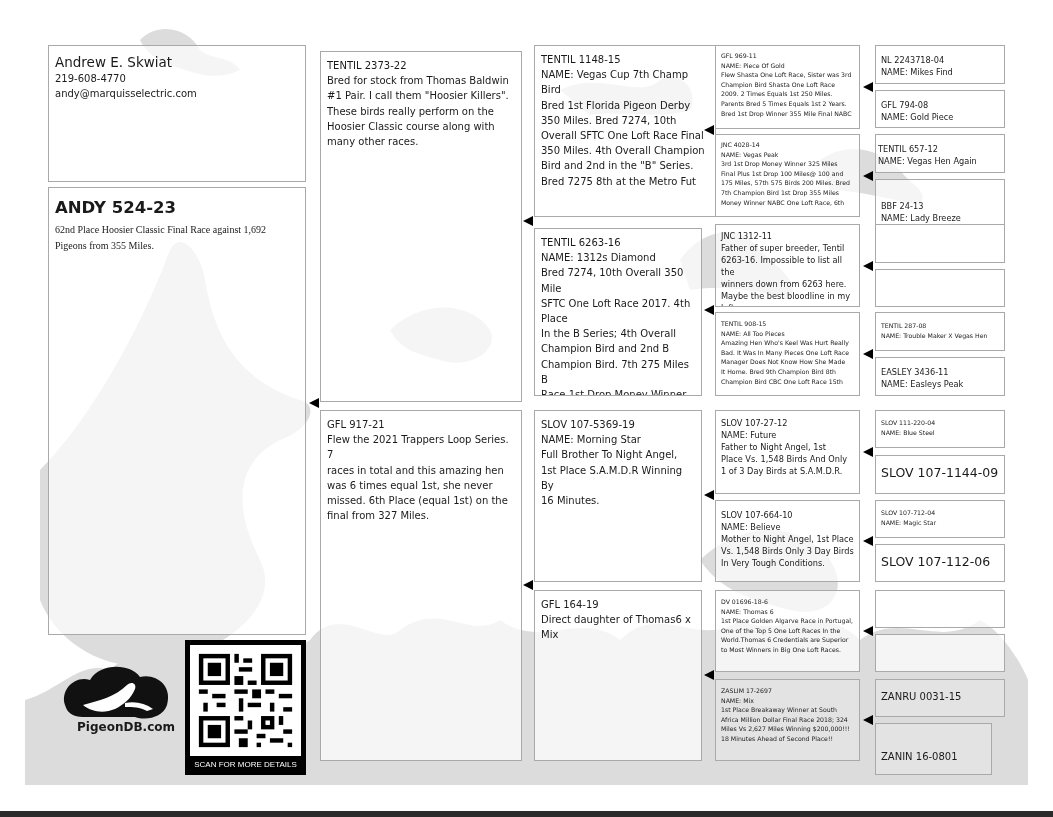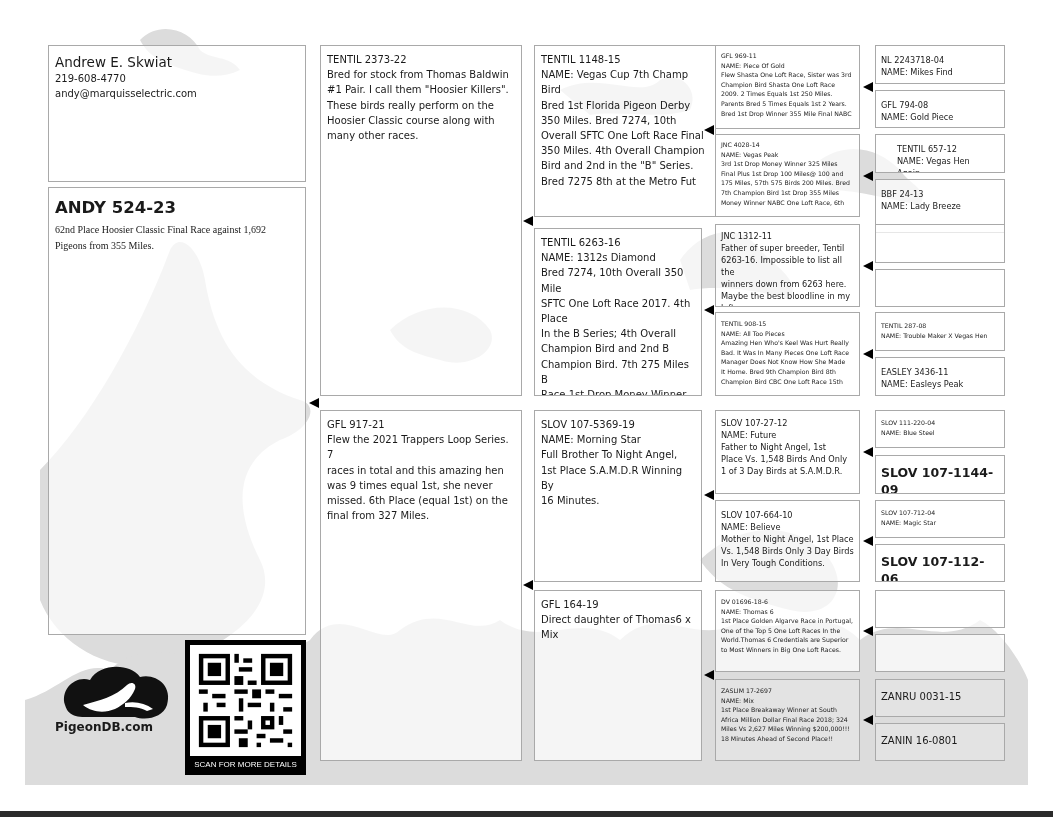--- a/index.html
+++ b/index.html
@@ -14,36 +14,36 @@
     border: 1px solid #a9a9a9;
     background: rgba(255,255,255,0.72);
     padding: 6px 6px;
     overflow: hidden;
   }
   .box.gray { background: rgba(230,230,230,0.75); }
 
   .t-l { font-size: 10px; line-height: 15.2px; }
   .t-m { font-size: 8.2px; line-height: 12px; }
   .t-s { font-size: 6.2px; line-height: 9.6px; }
-  .t-xl { font-size: 12.5px; line-height: 17px; font-weight: bold; }
+  .t-xl { font-size: 12.5px; line-height: 17px; }
   .line { display: block; }
 
   .owner-name { font-size: 13.5px; line-height: 18px; display:block; }
   .owner-line { font-size: 10px; line-height: 15px; display:block; }
   .subject-title { font-size: 16.5px; font-weight: bold; line-height: 24px; display:block; margin-top: 2px; }
   .subject-desc { font-size: 10px; line-height: 15.5px; display:block; margin-top: 2px; font-family: Liberation Serif, serif; }
 
   .arrow {
     position: absolute; z-index: 2; width: 0; height: 0;
     border-top: 5px solid transparent; border-bottom: 5px solid transparent;
     border-right: 10px solid #000;
   }
 
   .logo { position: absolute; left: 55px; top: 655px; width: 120px; height: 85px; z-index: 2; }
-  .logo-text { position: absolute; left: 55px; top: 720px; width: 120px; text-align: left; font-weight: bold; font-size: 12px; z-index: 2; }
+  .logo-text { position: absolute; left: 55px; top: 720px; width: 120px; text-align: right; font-weight: bold; font-size: 12px; z-index: 2; }
 
   .qr-wrap { position: absolute; left: 185px; top: 640px; width: 121px; height: 135px; background: #000; z-index: 2; }
   .qr-inner { position: absolute; left: 5px; top: 5px; width: 111px; height: 111px; background: #fff; }
   .qr-caption { position: absolute; left: 0; top: 119px; width: 121px; text-align: center; color: #fff; font-family: "Liberation Sans", sans-serif; font-size: 8px; line-height: 12px; }
 </style>
 </head>
 <body>
 
 <svg class="bg" width="1053" height="817" viewBox="0 0 1053 817">
   <g fill="#dcdcdc">
@@ -121,33 +121,33 @@
         <rect x="15" y="20" width="2" height="1"></rect>
           <rect x="18" y="21" width="3" height="1"></rect>
           <rect x="15" y="22" width="1" height="1"></rect>
           <rect x="22" y="22" width="1" height="1"></rect>
       </g>
     </svg>
   </div>
   <div class="qr-caption">SCAN FOR MORE DETAILS</div>
 </div>
 
-<div class="box t-l" style="left:320px; top:45px; width:202px; height:351px;">
+<div class="box t-l" style="left:320px; top:51px; width:202px; height:351px;">
   <span class="line">TENTIL 2373-22</span>
   <span class="line">Bred for stock from Thomas Baldwin</span>
   <span class="line">#1 Pair. I call them "Hoosier Killers".</span>
   <span class="line">These birds really perform on the</span>
   <span class="line">Hoosier Classic course along with</span>
   <span class="line">many other races.</span>
 </div>
 <div class="box t-l" style="left:320px; top:410px; width:202px; height:351px;">
   <span class="line">GFL 917-21</span>
   <span class="line">Flew the 2021 Trappers Loop Series. 7</span>
   <span class="line">races in total and this amazing hen</span>
-  <span class="line">was 9 times equal 1st, she never</span>
+  <span class="line">was 6 times equal 1st, she never</span>
   <span class="line">missed. 6th Place (equal 1st) on the</span>
   <span class="line">final from 327 Miles.</span>
 </div>
 
 <div class="box t-l" style="left:534px; top:45px; width:182px; height:172px;">
   <span class="line">TENTIL 1148-15</span>
   <span class="line">NAME: Vegas Cup 7th Champ</span>
   <span class="line">Bird</span>
   <span class="line">Bred 1st Florida Pigeon Derby</span>
   <span class="line">350 Miles. Bred 7274, 10th</span>
@@ -248,25 +248,25 @@
 </div>
 
 <div class="box t-m" style="left:875px; top:45px; width:130px; height:39px; padding:8px 5px;">
   <span class="line">NL 2243718-04</span>
   <span class="line">NAME: Mikes Find</span>
 </div>
 <div class="box t-m" style="left:875px; top:90px; width:130px; height:38px; padding:8px 5px;">
   <span class="line">GFL 794-08</span>
   <span class="line">NAME: Gold Piece</span>
 </div>
-<div class="box t-m" style="left:875px; top:134px; width:130px; height:39px; padding:8px 21px;">
+<div class="box t-m" style="left:875px; top:134px; width:130px; height:39px; padding:8px 2px;">
   <span class="line">TENTIL 657-12</span>
   <span class="line">NAME: Vegas Hen Again</span>
 </div>
-<div class="box t-m" style="left:875px; top:179px; width:130px; height:54px; padding:8px 5px;">
+<div class="box t-m" style="left:875px; top:179px; width:130px; height:46px; padding:20px 5px;">
   <span class="line">BBF 24-13</span>
   <span class="line">NAME: Lady Breeze</span>
 </div>
 <div class="box t-m" style="left:875px; top:224px; width:130px; height:39px;">
   <span class="line"></span>
   <span class="line"></span>
 </div>
 <div class="box t-m" style="left:875px; top:269px; width:130px; height:38px;">
   <span class="line"></span>
   <span class="line"></span>
@@ -295,21 +295,21 @@
 </div>
 <div class="box t-m" style="left:875px; top:590px; width:130px; height:38px;">
   <span class="line"></span>
 </div>
 <div class="box t-m" style="left:875px; top:634px; width:130px; height:38px;">
   <span class="line"></span>
 </div>
 <div class="box t-l gray" style="left:875px; top:679px; width:130px; height:38px; padding:9px 5px;">
   <span class="line">ZANRU 0031-15</span>
 </div>
-<div class="box t-l gray" style="left:875px; top:723px; width:130px; height:38px; padding:9px 5px;">
+<div class="box t-l gray" style="left:875px; top:723px; width:117px; height:38px; padding:25px 5px;">
   <span class="line">ZANIN 16-0801</span>
 </div>
 
 <div class="arrow" style="left:309px; top:398px;"></div>
 <div class="arrow" style="left:523px; top:216px;"></div>
 <div class="arrow" style="left:523px; top:580px;"></div>
 <div class="arrow" style="left:704px; top:125px;"></div>
 <div class="arrow" style="left:704px; top:305px;"></div>
 <div class="arrow" style="left:704px; top:490px;"></div>
 <div class="arrow" style="left:704px; top:670px;"></div>

